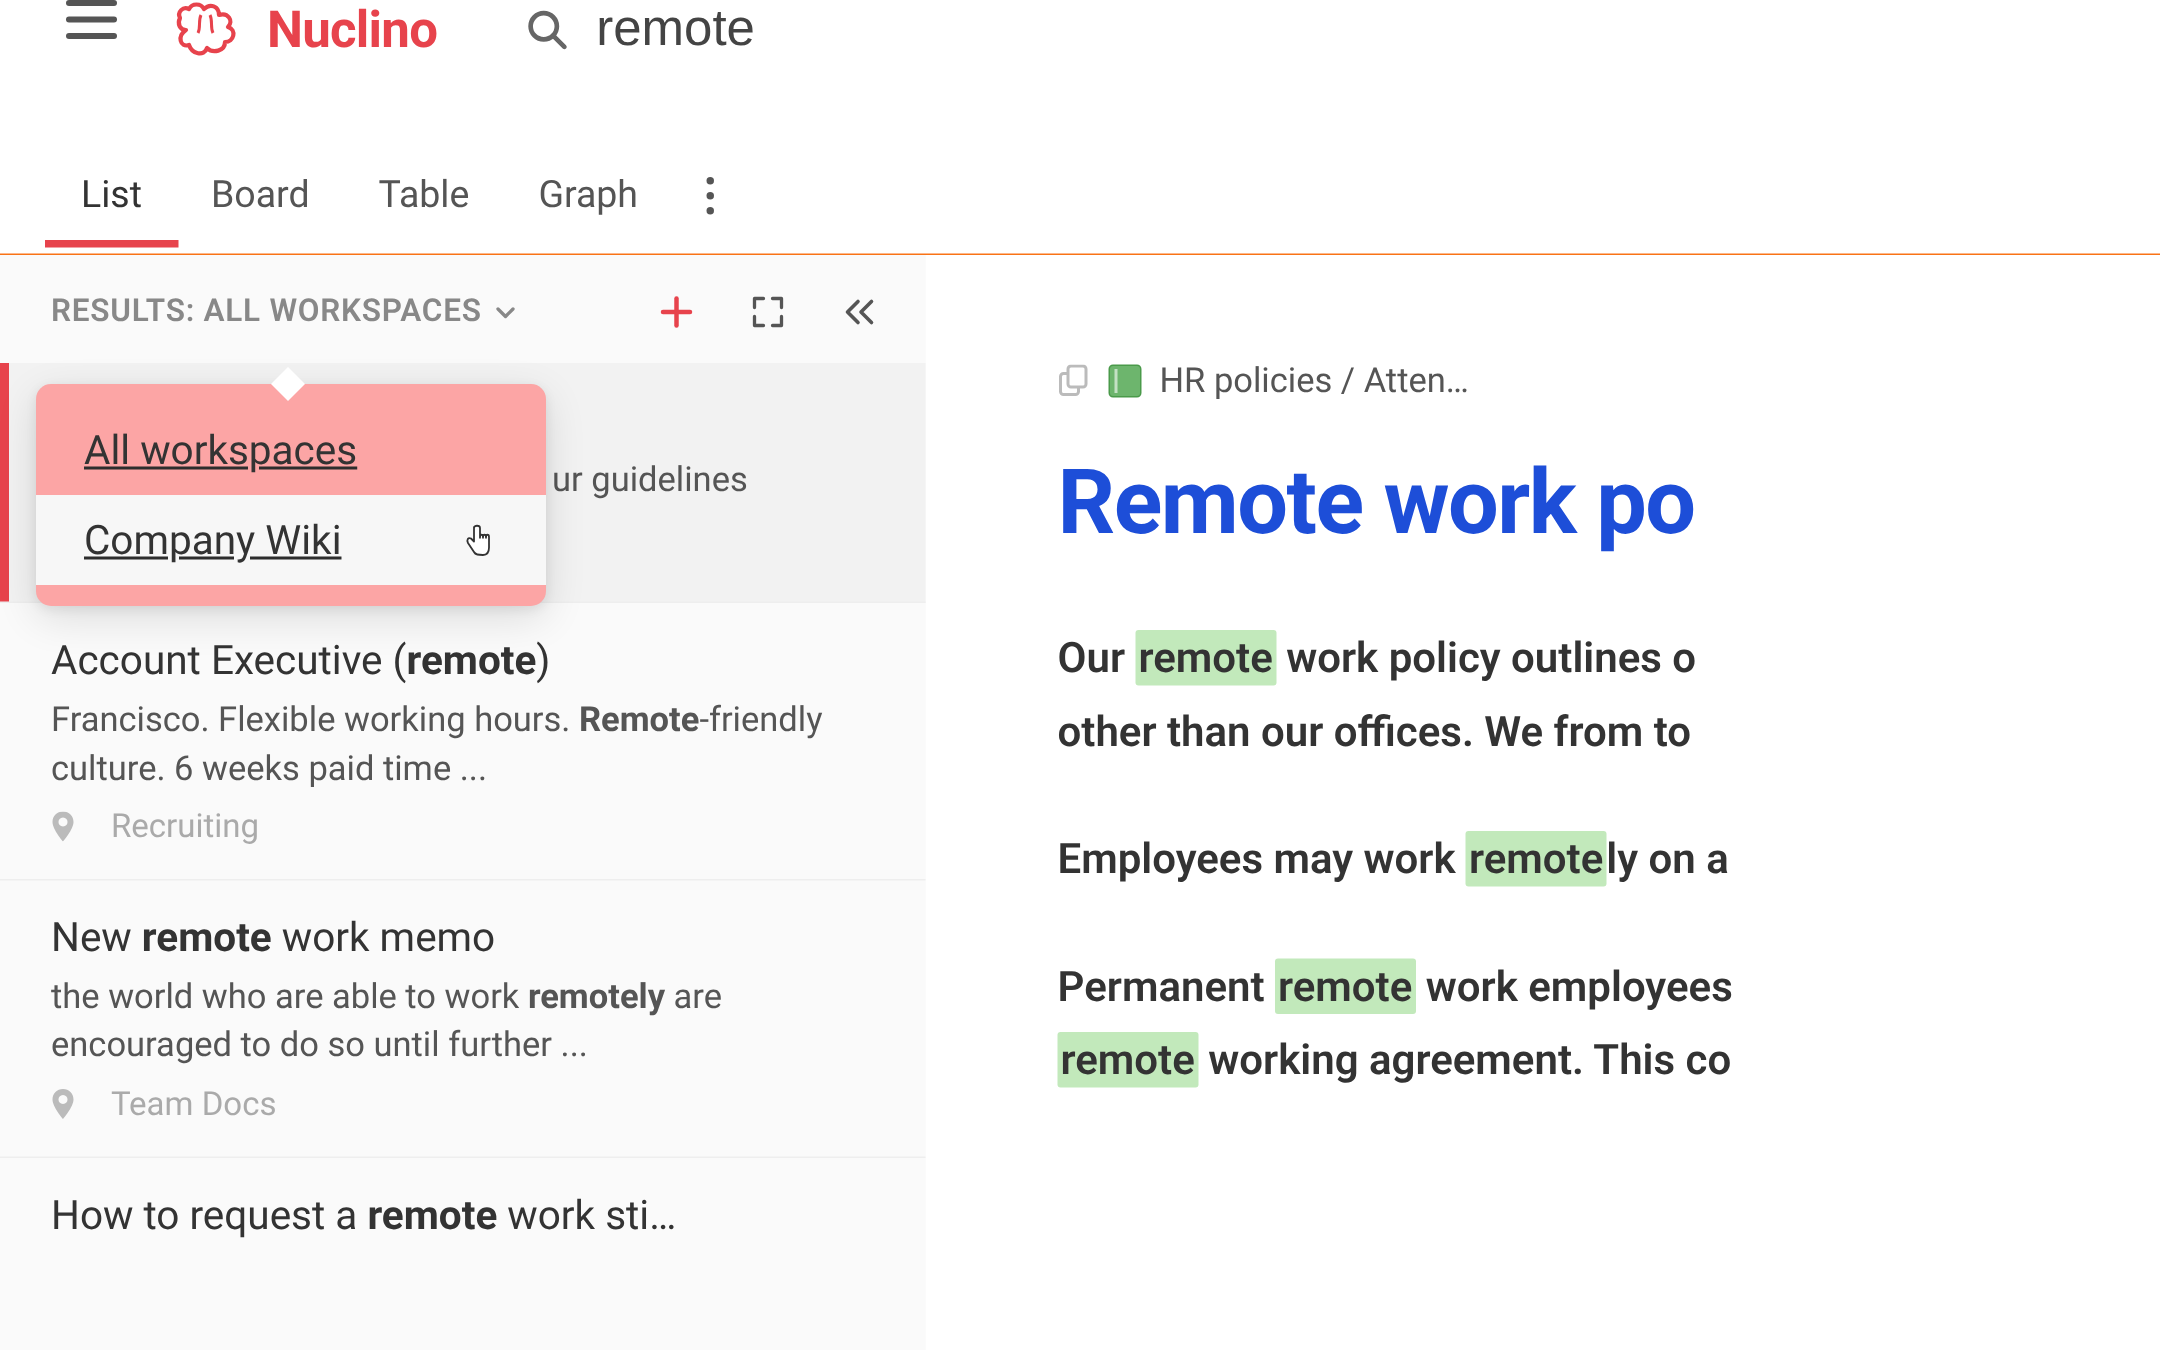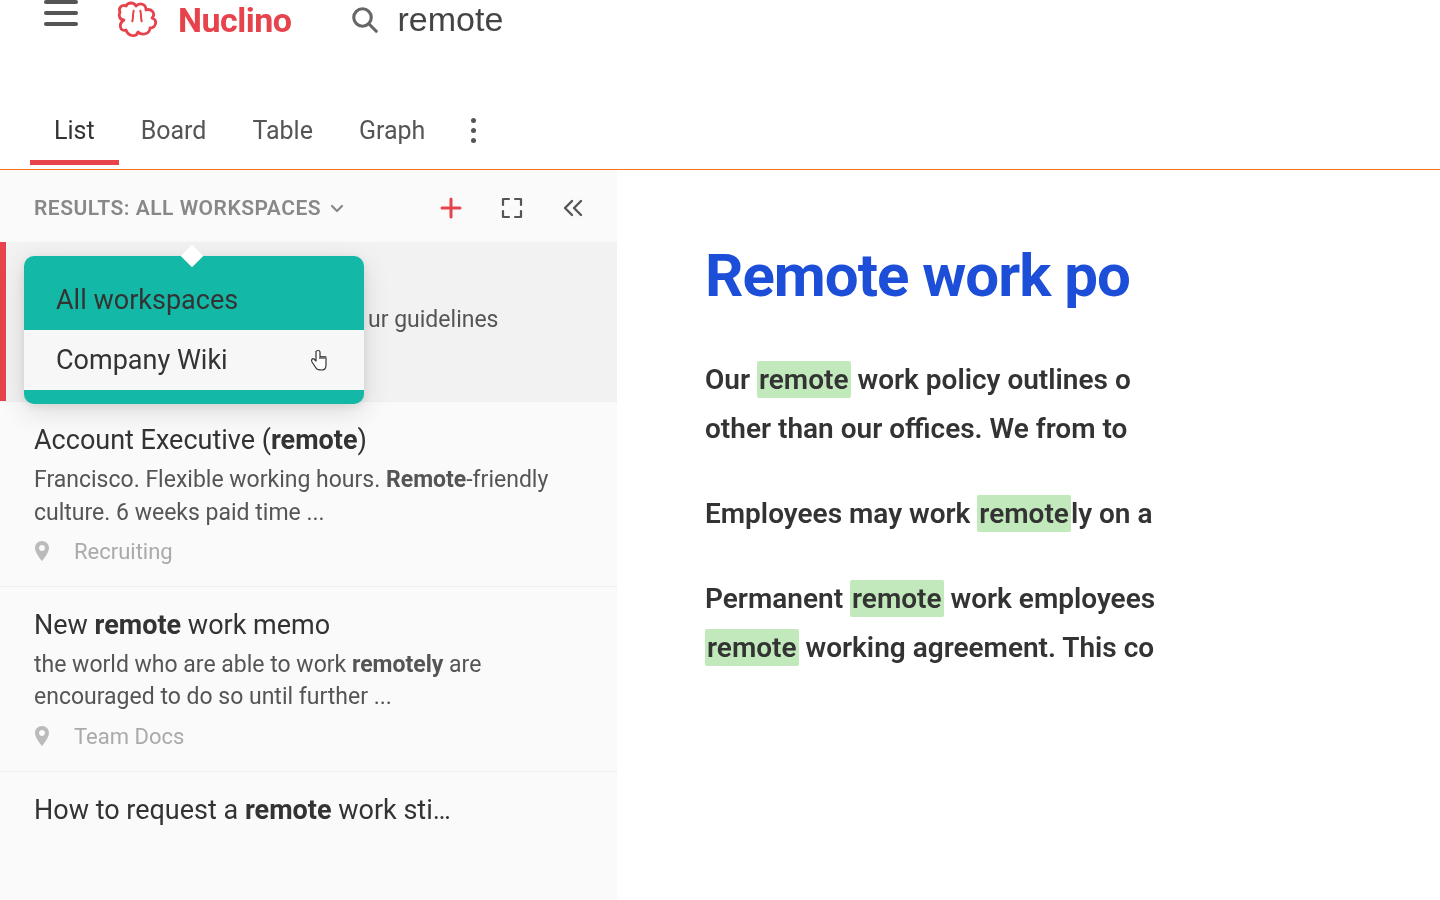--- a/index.html
+++ b/index.html
@@ -28,21 +28,21 @@
   .sidebar { width: 617px; flex-shrink: 0; background: #fafafa; position: relative; }
   .content { flex: 1; background: #fff; padding-top: 70px; padding-left: 88px; overflow: hidden; }
   
   
   .sidebar-header { display: flex; align-items: center; justify-content: space-between; padding: 26px 32px 22px 34px; }
   .results-label { font-size: 21px; font-weight: 600; color: #888; letter-spacing: 0.5px; display: flex; align-items: center; gap: 8px; cursor: pointer; }
   .sidebar-actions { display: flex; align-items: center; gap: 38px; }
   .plus-icon { color: #e7434c; font-size: 32px; font-weight: 400; cursor: pointer; line-height: 1; }
   
   
-  .dropdown { position: absolute; top: 86px; left: 24px; width: 340px; background: #14b8a6; border-radius: 10px; box-shadow: 0 8px 28px rgba(0,0,0,0.12), 0 2px 8px rgba(0,0,0,0.08); z-index: 100; padding: 14px 0; }
+  .dropdown { position: absolute; top: 86px; left: 24px; width: 340px; background: #fca5a5; border-radius: 10px; box-shadow: 0 8px 28px rgba(0,0,0,0.12), 0 2px 8px rgba(0,0,0,0.08); z-index: 100; padding: 14px 0; text-decoration: underline; }
   .dropdown::before { content: ""; position: absolute; top: -8px; left: 160px; width: 16px; height: 16px; background: #fff; transform: rotate(45deg); }
   .dropdown-item { padding: 14px 32px; font-size: 27px; color: #333; cursor: pointer; position: relative; }
   .dropdown-item.hover { background: #f7f7f7; }
   .cursor-hand { position: absolute; right: 36px; top: 50%; transform: translateY(-50%); font-size: 18px; }
   
   
   .results { }
   .result { padding: 20px 34px 22px 34px; border-bottom: 1px solid #eee; cursor: pointer; }
   .result.active { background: #f2f2f2; position: relative; }
   .result.active::before { content: ""; position: absolute; left: 0; top: 0; bottom: 0; width: 6px; background: #e7434c; }
@@ -179,20 +179,28 @@
       <div class="result" style="border-bottom:none;">
         <div class="result-title">
           <span>How to request a </span><b>remote</b><span> work sti…</span>
         </div>
       </div>
 
     </div>
   </div>
 
   <div class="content">
+    <div class="breadcrumb-wrap">
+      <svg width="22" height="22" viewBox="0 0 22 22">
+        <rect x="2" y="6" width="12" height="14" rx="2" fill="none" stroke="#bbb" stroke-width="2"></rect>
+        <rect x="7" y="1" width="12" height="14" rx="2" fill="#fff" stroke="#bbb" stroke-width="2"></rect>
+      </svg>
+      <span class="bc-book"></span>
+      <span>HR policies / Atten…</span>
+    </div>
     <h1 class="doc-title">Remote work po</h1>
     <div class="doc-body">
       <p>
         <span>Our </span><span class="hl">remote</span><span> work policy outlines o</span><br>
         <span>other than our offices. We from to </span><br>
       </p>
       <p>
         <span>Employees may work </span><span class="hl">remote</span><span>ly on a</span>
       </p>
       <p>

